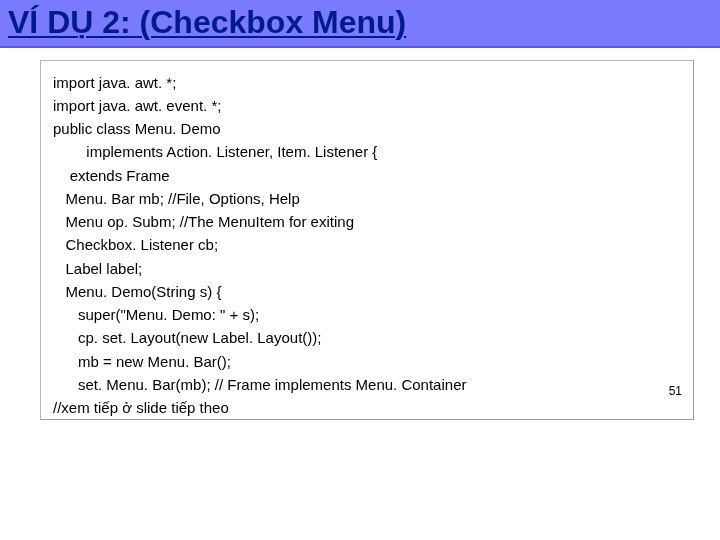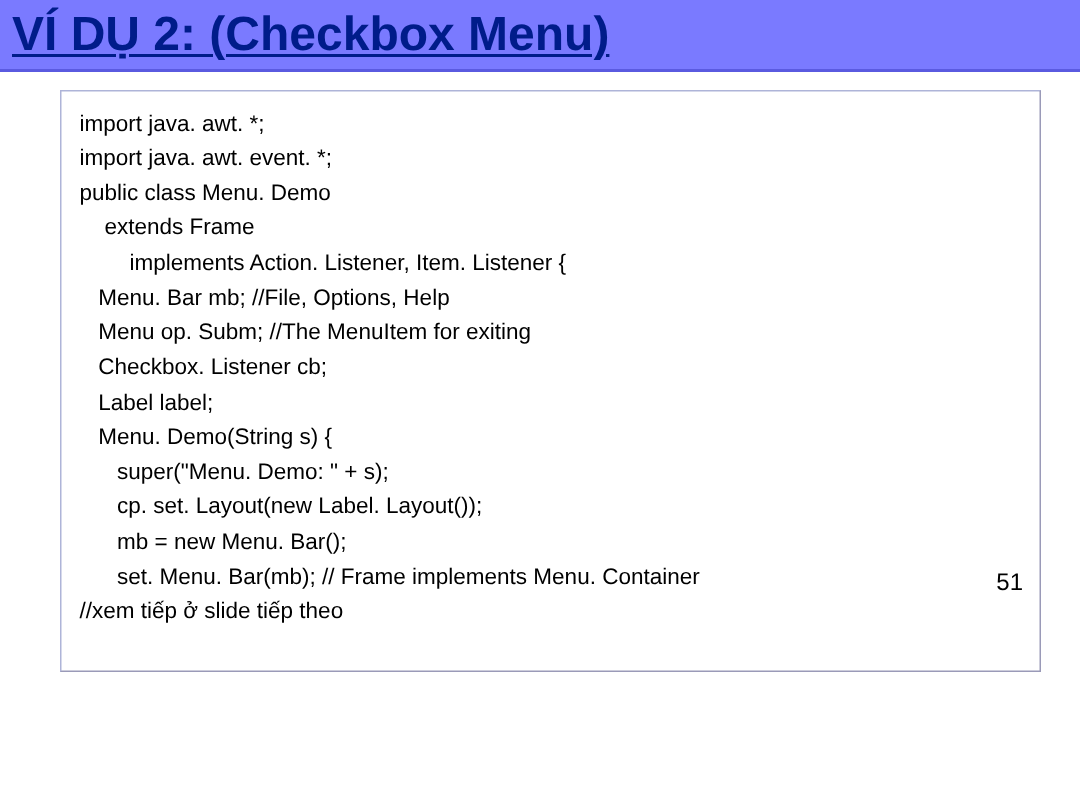--- a/index.html
+++ b/index.html
@@ -31,53 +31,53 @@
     text-underline-offset: 3px;
     line-height: 1.05;
     margin: 0;
     white-space: nowrap;
   }
   .code-box {
     margin: 12px 26px 0 40px;
     border: 1px solid #9a9ab8;
     border-top-color: #aeb4d8;
     border-left-color: #aeb4d8;
-    padding: 10px 12px 28px 12px;
+    padding: 10px 12px 0 12px;
     font-family: Arial, Helvetica, sans-serif;
     font-size: 15px;
     line-height: 1.55;
     color: #000;
     background: #ffffff;
   }
   .code-line {
     white-space: pre;
   }
   .page-num {
     position: absolute;
     right: 38px;
     bottom: 10px;
-    font-size: 16px;
+    font-size: 12px;
     color: #000;
   }
 </style>
 </head>
 <body>
 
 <div class="slide">
 
   <div class="title-band">
     <h1 class="title">VÍ DỤ 2: (Checkbox Menu)</h1>
   </div>
 
   <div class="code-box">
     <div class="code-line">import java. awt. *;</div>
     <div class="code-line">import java. awt. event. *;</div>
     <div class="code-line">public class Menu. Demo</div>
+    <div class="code-line">        implements Action. Listener, Item. Listener {</div>
     <div class="code-line">    extends Frame</div>
-    <div class="code-line">        implements Action. Listener, Item. Listener {</div>
     <div class="code-line">   Menu. Bar mb; //File, Options, Help</div>
     <div class="code-line">   Menu op. Subm; //The MenuItem for exiting</div>
     <div class="code-line">   Checkbox. Listener cb;</div>
     <div class="code-line">   Label label;</div>
     <div class="code-line">   Menu. Demo(String s) {</div>
     <div class="code-line">      super("Menu. Demo: " + s);</div>
     <div class="code-line">      cp. set. Layout(new Label. Layout());</div>
     <div class="code-line">      mb = new Menu. Bar();</div>
     <div class="code-line">      set. Menu. Bar(mb); // Frame implements Menu. Container</div>
     <div class="code-line">//xem tiếp ở slide tiếp theo</div>

